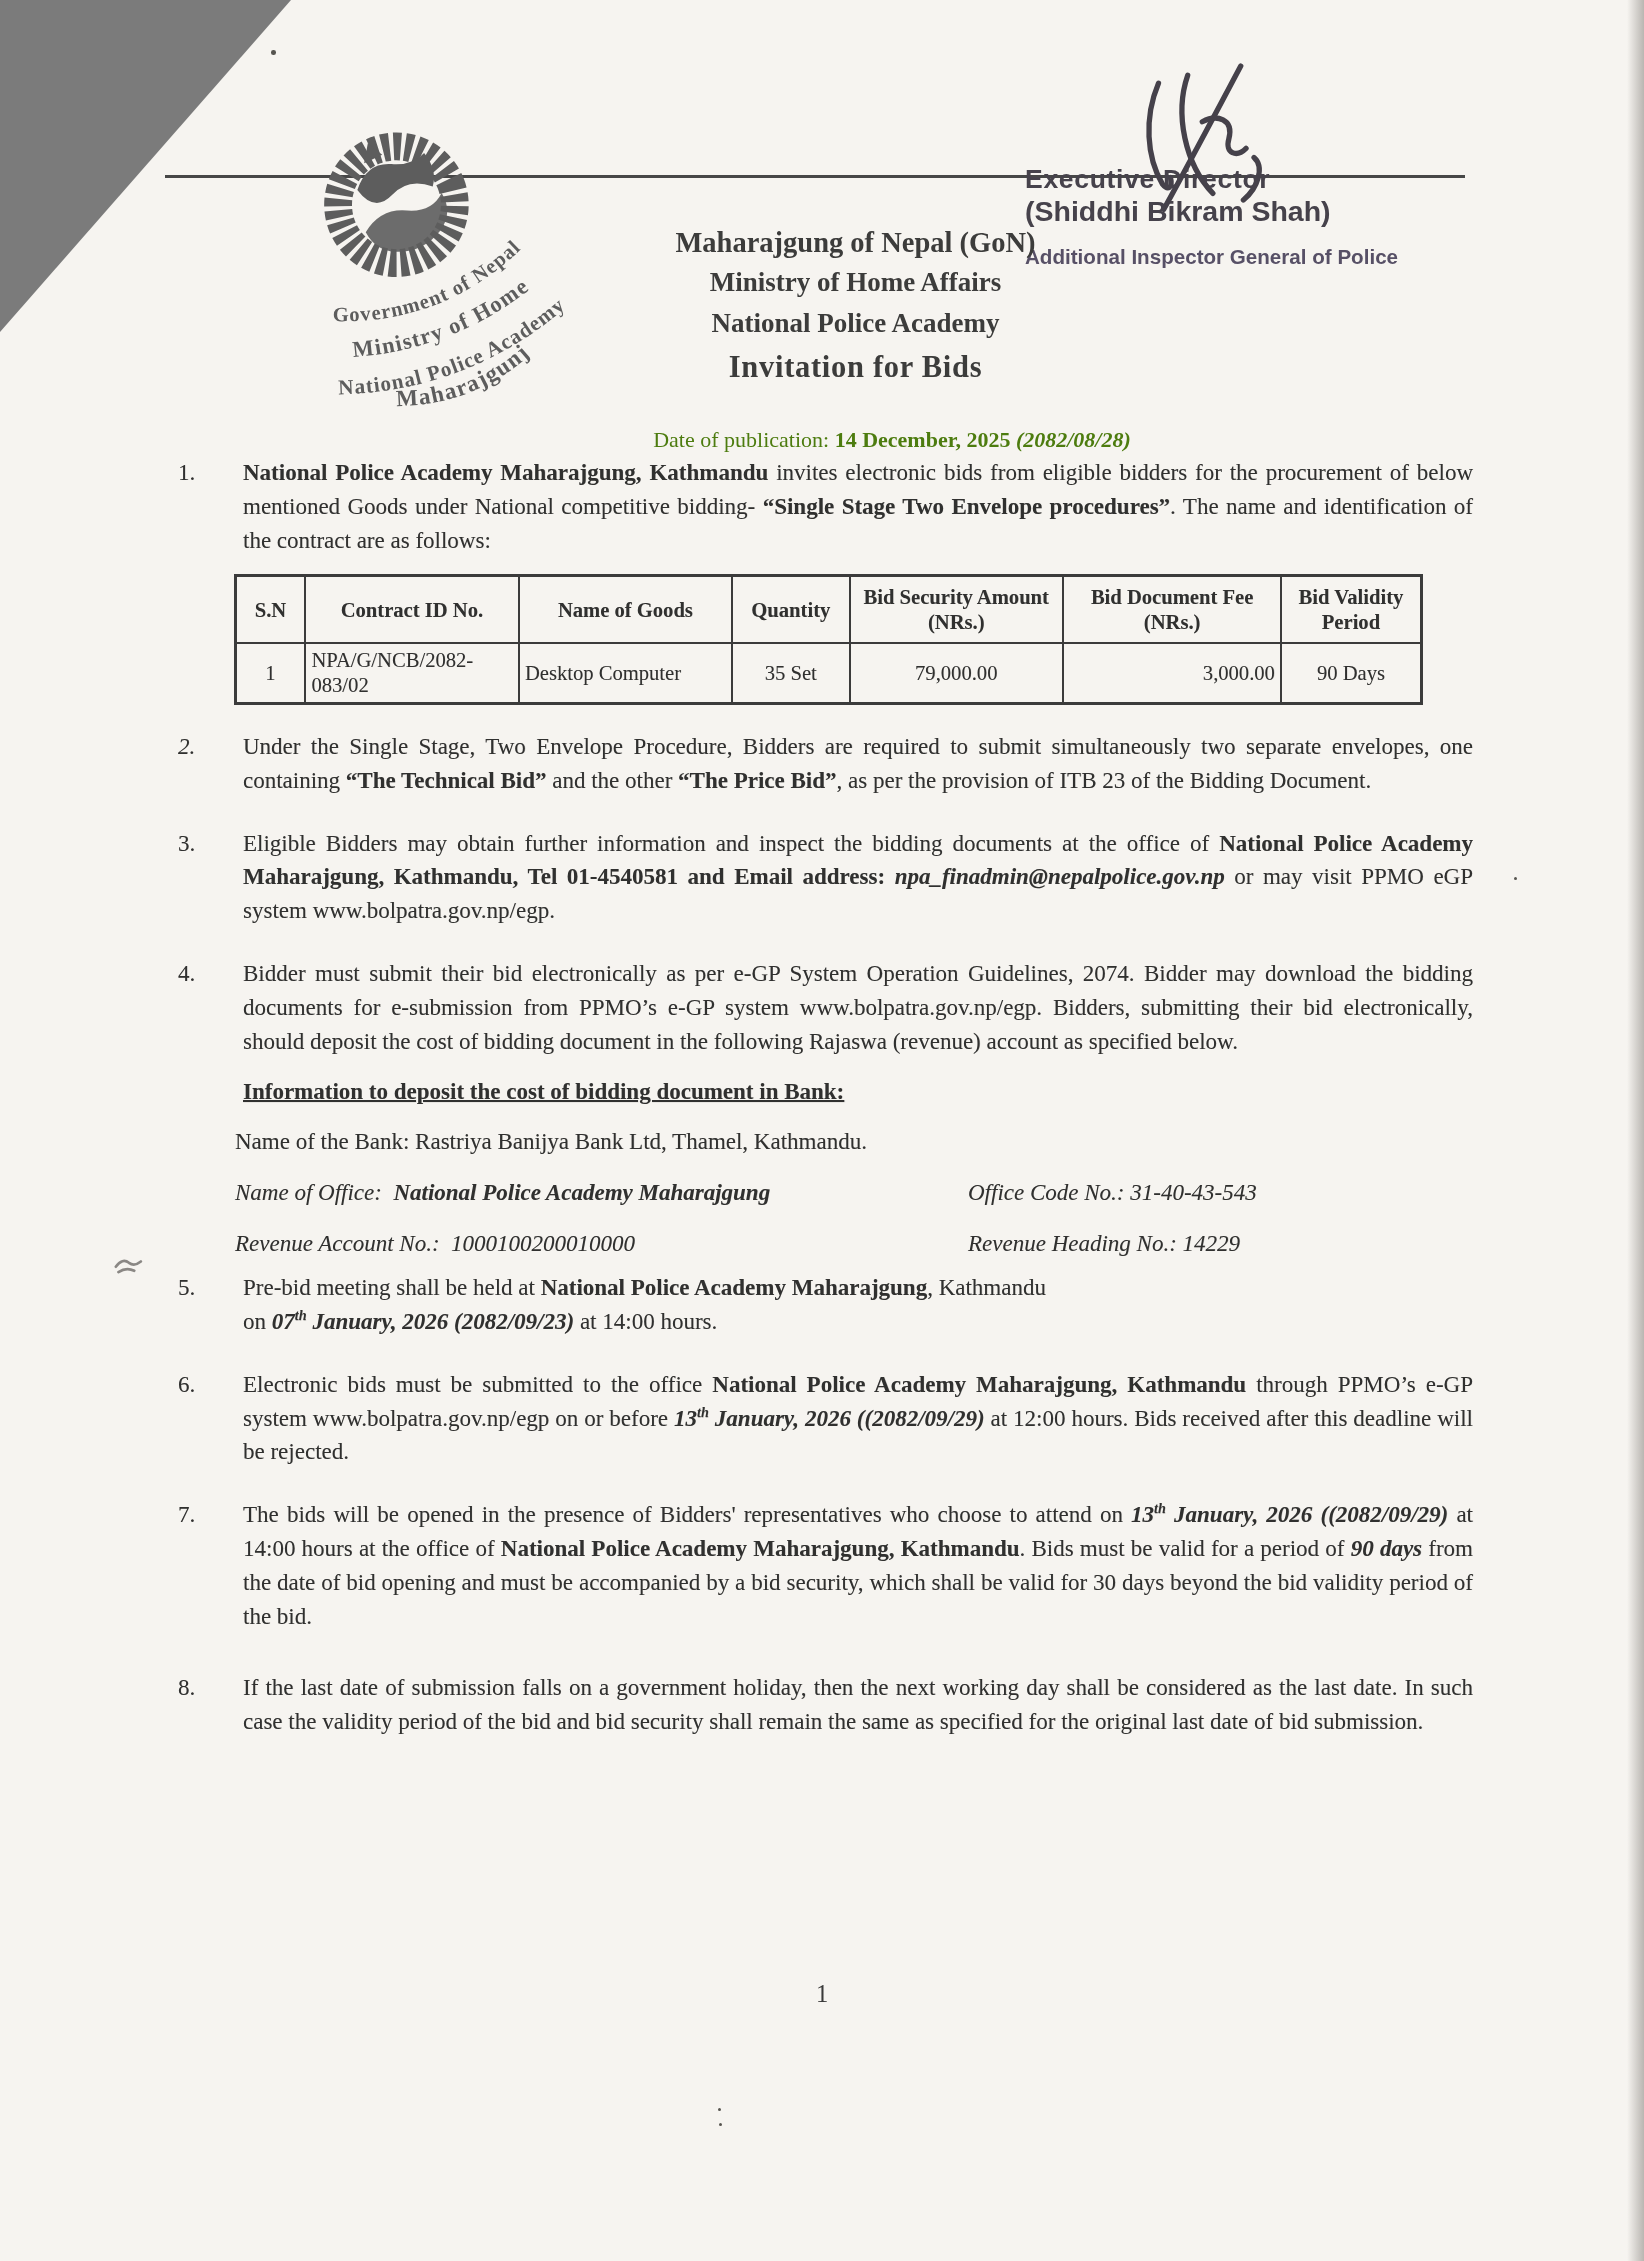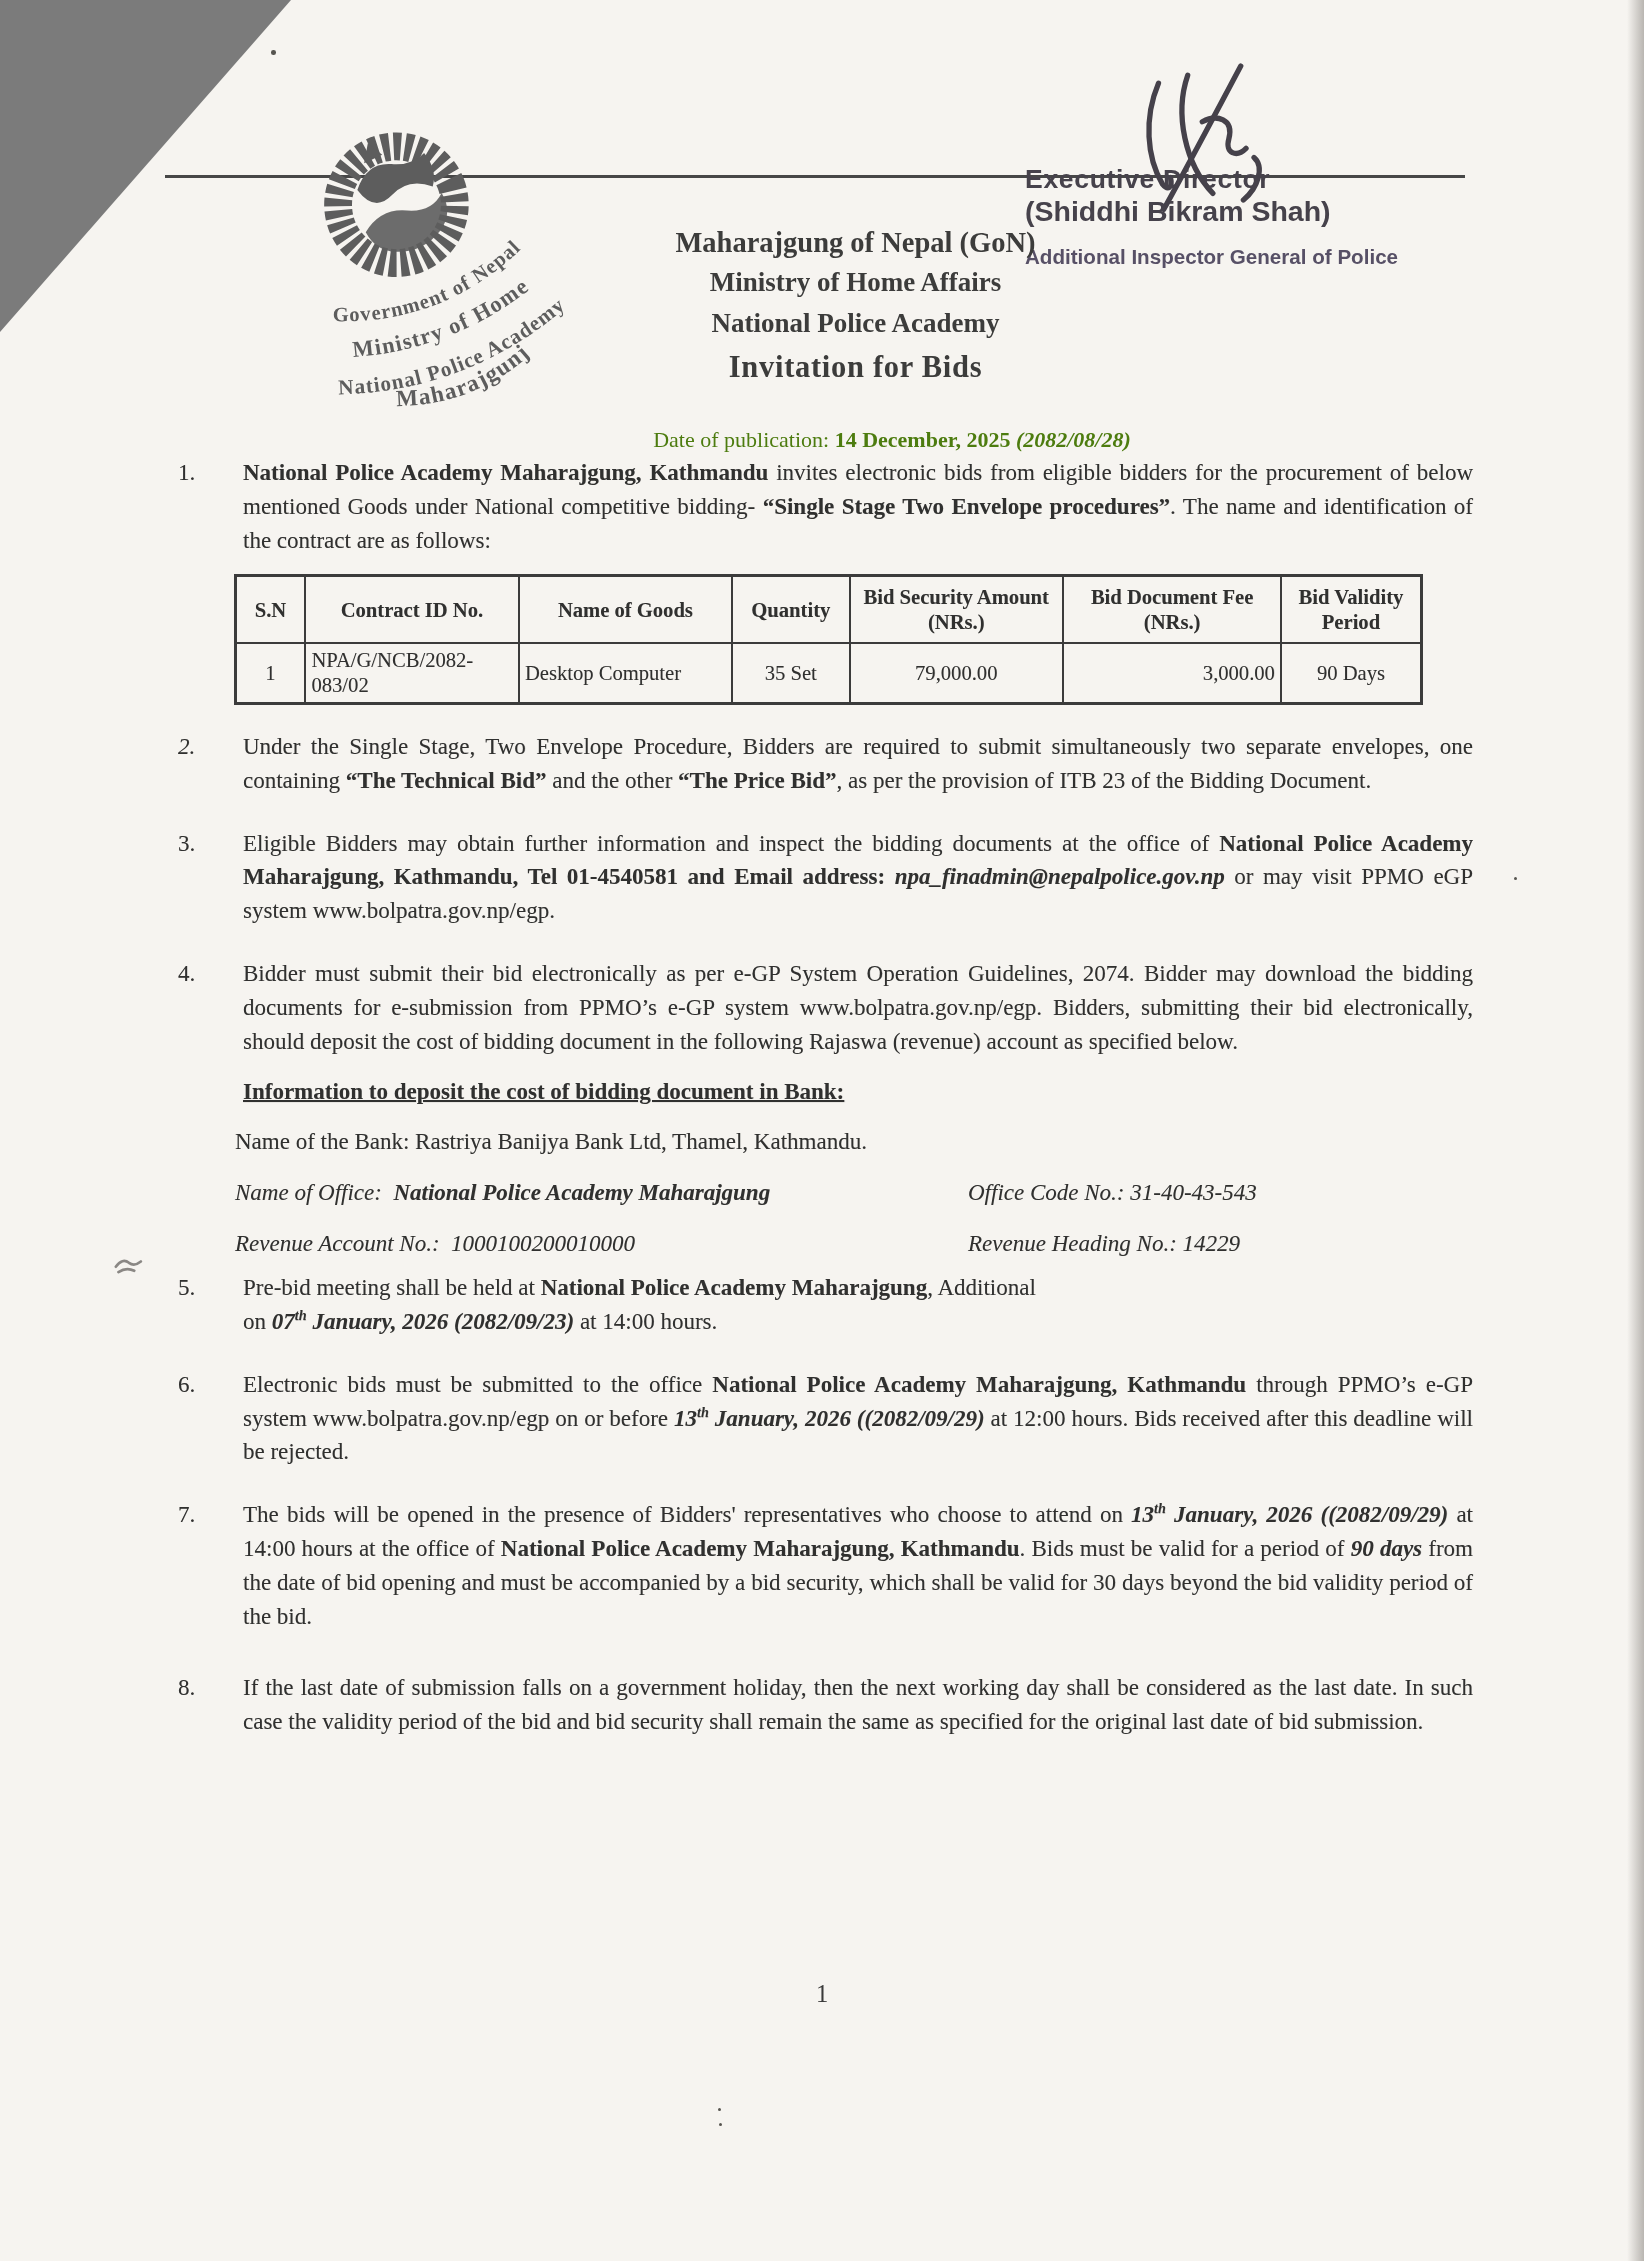--- a/index.html
+++ b/index.html
@@ -229,21 +229,21 @@
         </div>
         <div class="bank-row">
           <div class="lcol"><span>Revenue Account No.: &nbsp;1000100200010000</span></div>
           <div class="rcol"><span>Revenue Heading No.: 14229</span></div>
         </div>
       </div>
     </div>
 
     <div class="item mb-b">
       <div class="num"><span>5.</span></div>
-      <div class="body"><span>Pre-bid meeting shall be held at </span><span class="b">National Police Academy Maharajgung</span><span>, Additional</span><br><span>on </span><span class="b i">07</span><sup class="b i">th</sup><span class="b i"> January, 2026 (2082/09/23)</span><span> at 14:00 hours.</span></div>
+      <div class="body"><span>Pre-bid meeting shall be held at </span><span class="b">National Police Academy Maharajgung</span><span>, Kathmandu</span><br><span>on </span><span class="b i">07</span><sup class="b i">th</sup><span class="b i"> January, 2026 (2082/09/23)</span><span> at 14:00 hours.</span></div>
     </div>
 
     <div class="item mb-b">
       <div class="num"><span>6.</span></div>
       <div class="body"><span>Electronic bids must be submitted to the office </span><span class="b">National Police Academy Maharajgung, Kathmandu</span><span> through PPMO’s e-GP system www.bolpatra.gov.np/egp on or before </span><span class="b i">13</span><sup class="b i">th</sup><span class="b i"> January, 2026 ((2082/09/29)</span><span> at 12:00  hours. Bids received after this deadline will be rejected.</span></div>
     </div>
 
     <div class="item mb-d">
       <div class="num"><span>7.</span></div>
       <div class="body"><span>The bids will be opened in the presence of Bidders' representatives who choose to attend on </span><span class="b i">13</span><sup class="b i">th</sup><span class="b i"> January, 2026 ((2082/09/29)</span><span> at 14:00 hours at the office of </span><span class="b">National Police Academy Maharajgung, Kathmandu</span><span>. Bids must be valid for a period of </span><span class="b i">90 days</span><span> from the date of bid opening and must be accompanied by a bid security, which shall be valid for 30 days beyond the bid validity period of the bid.</span></div>

